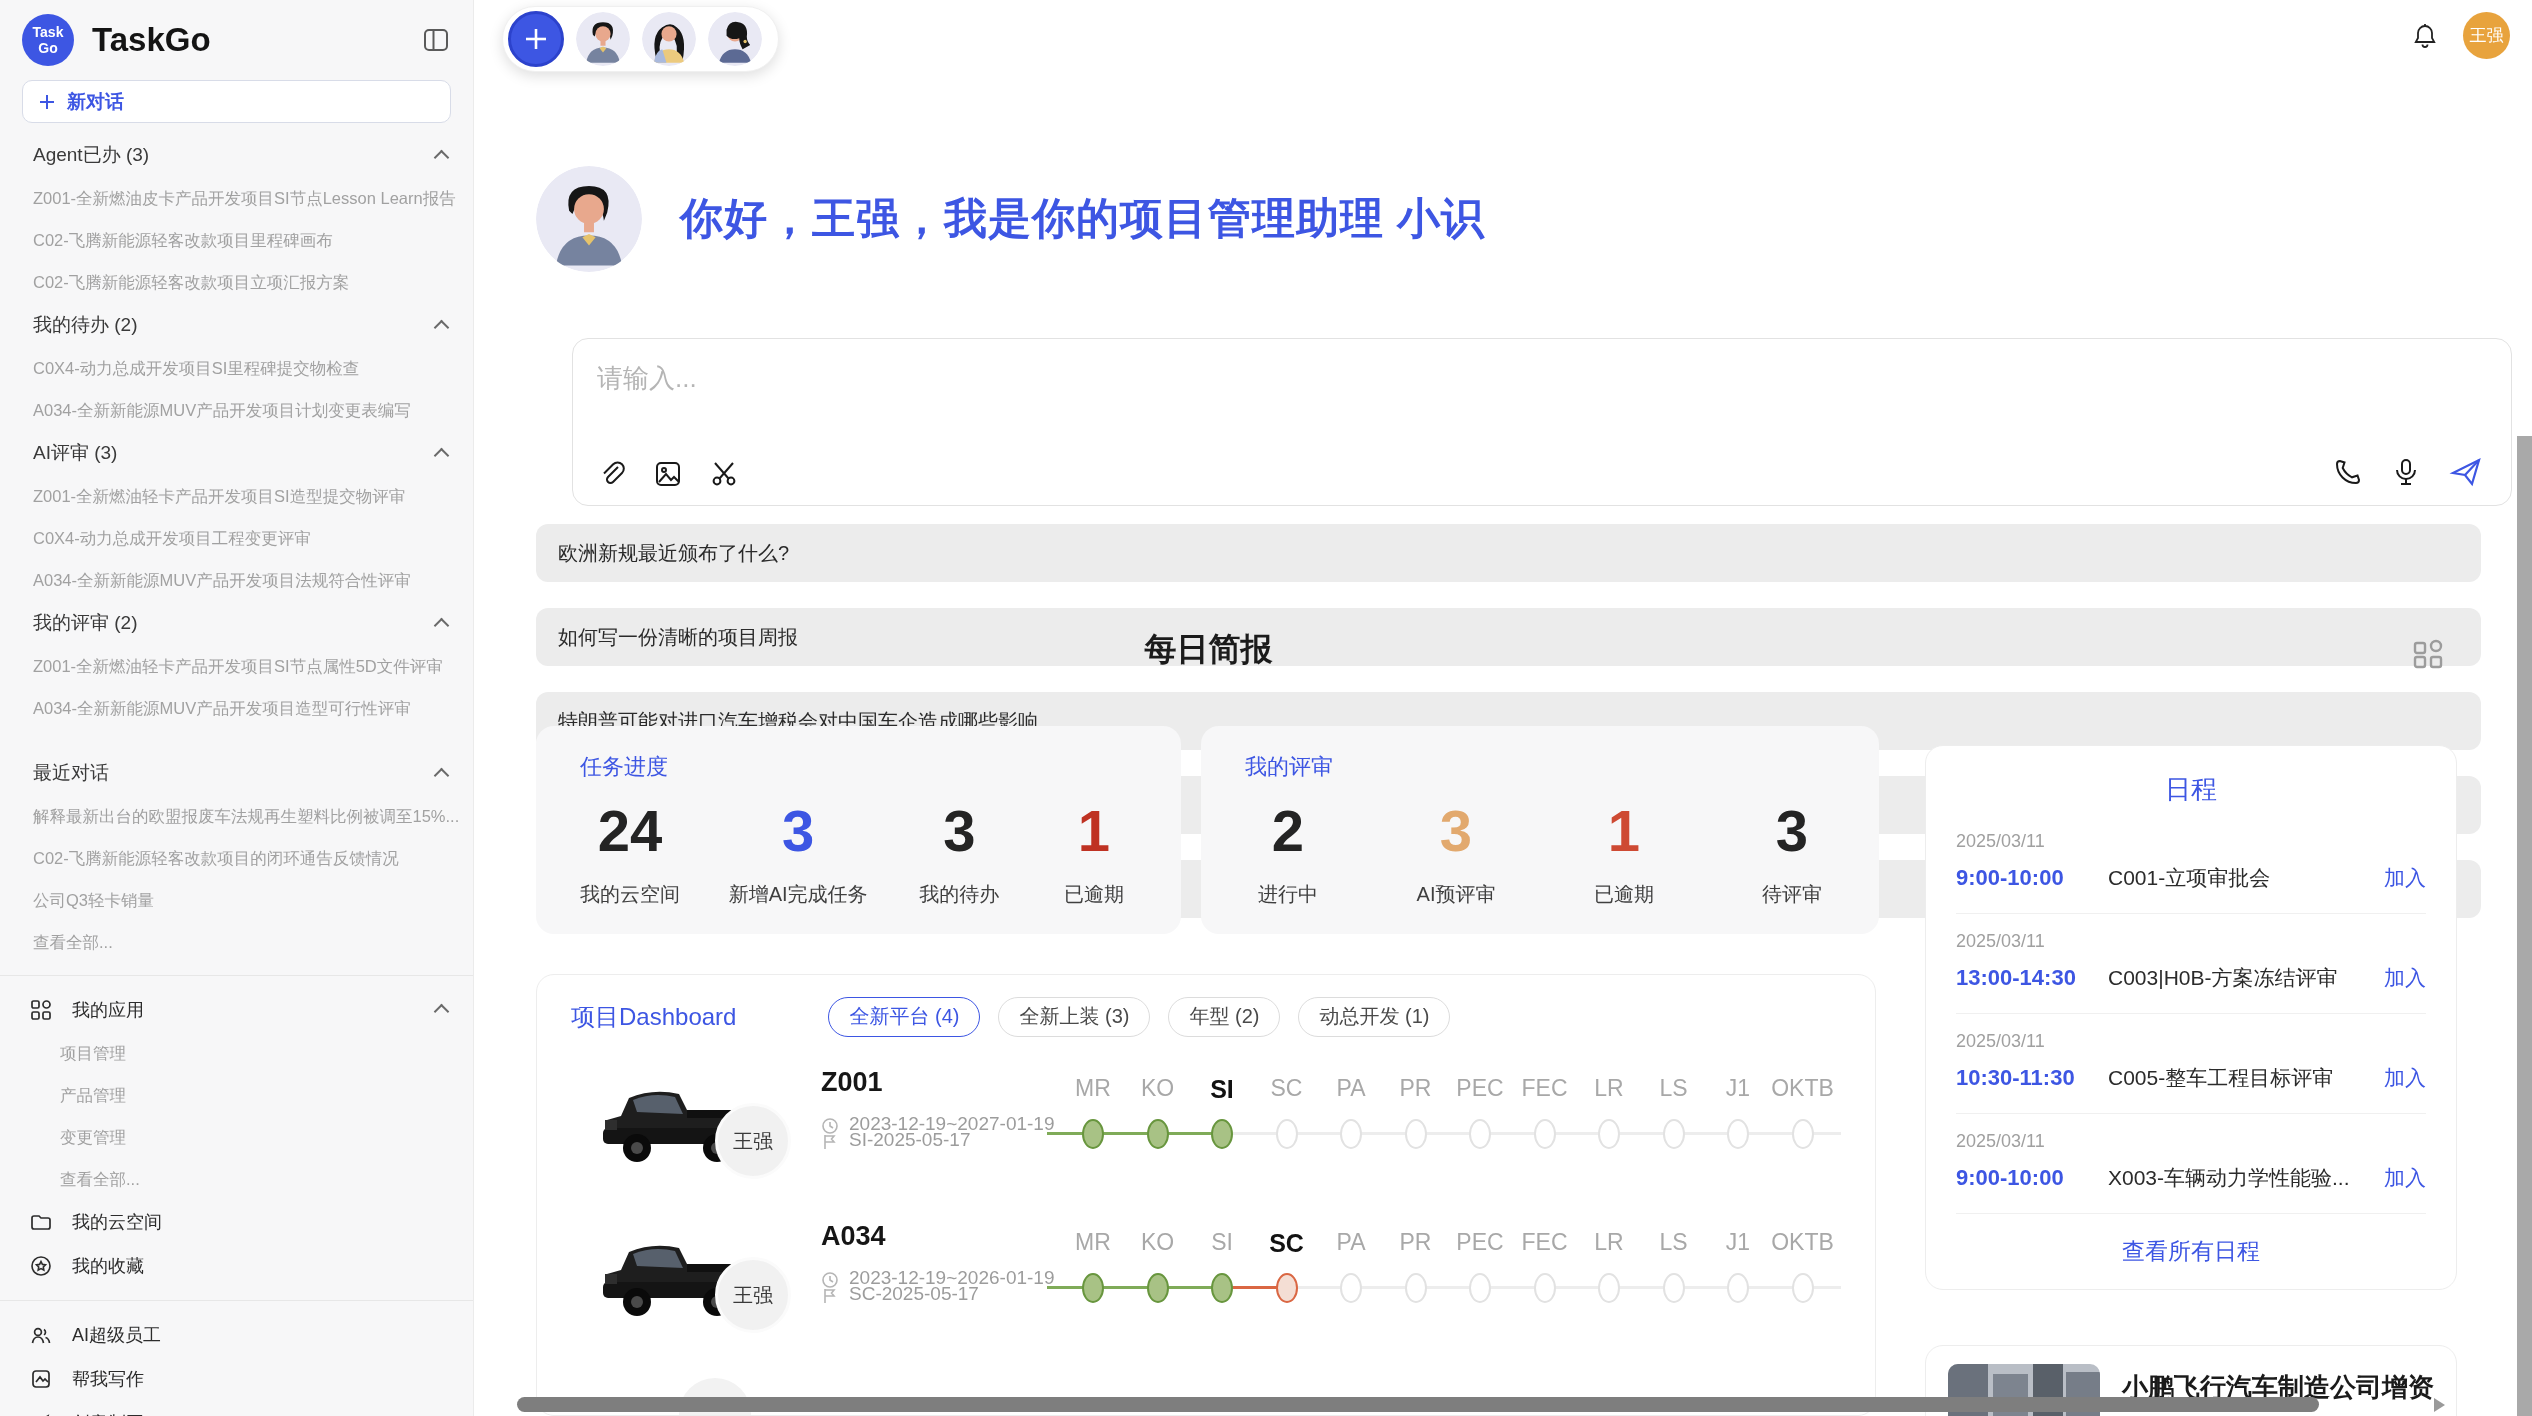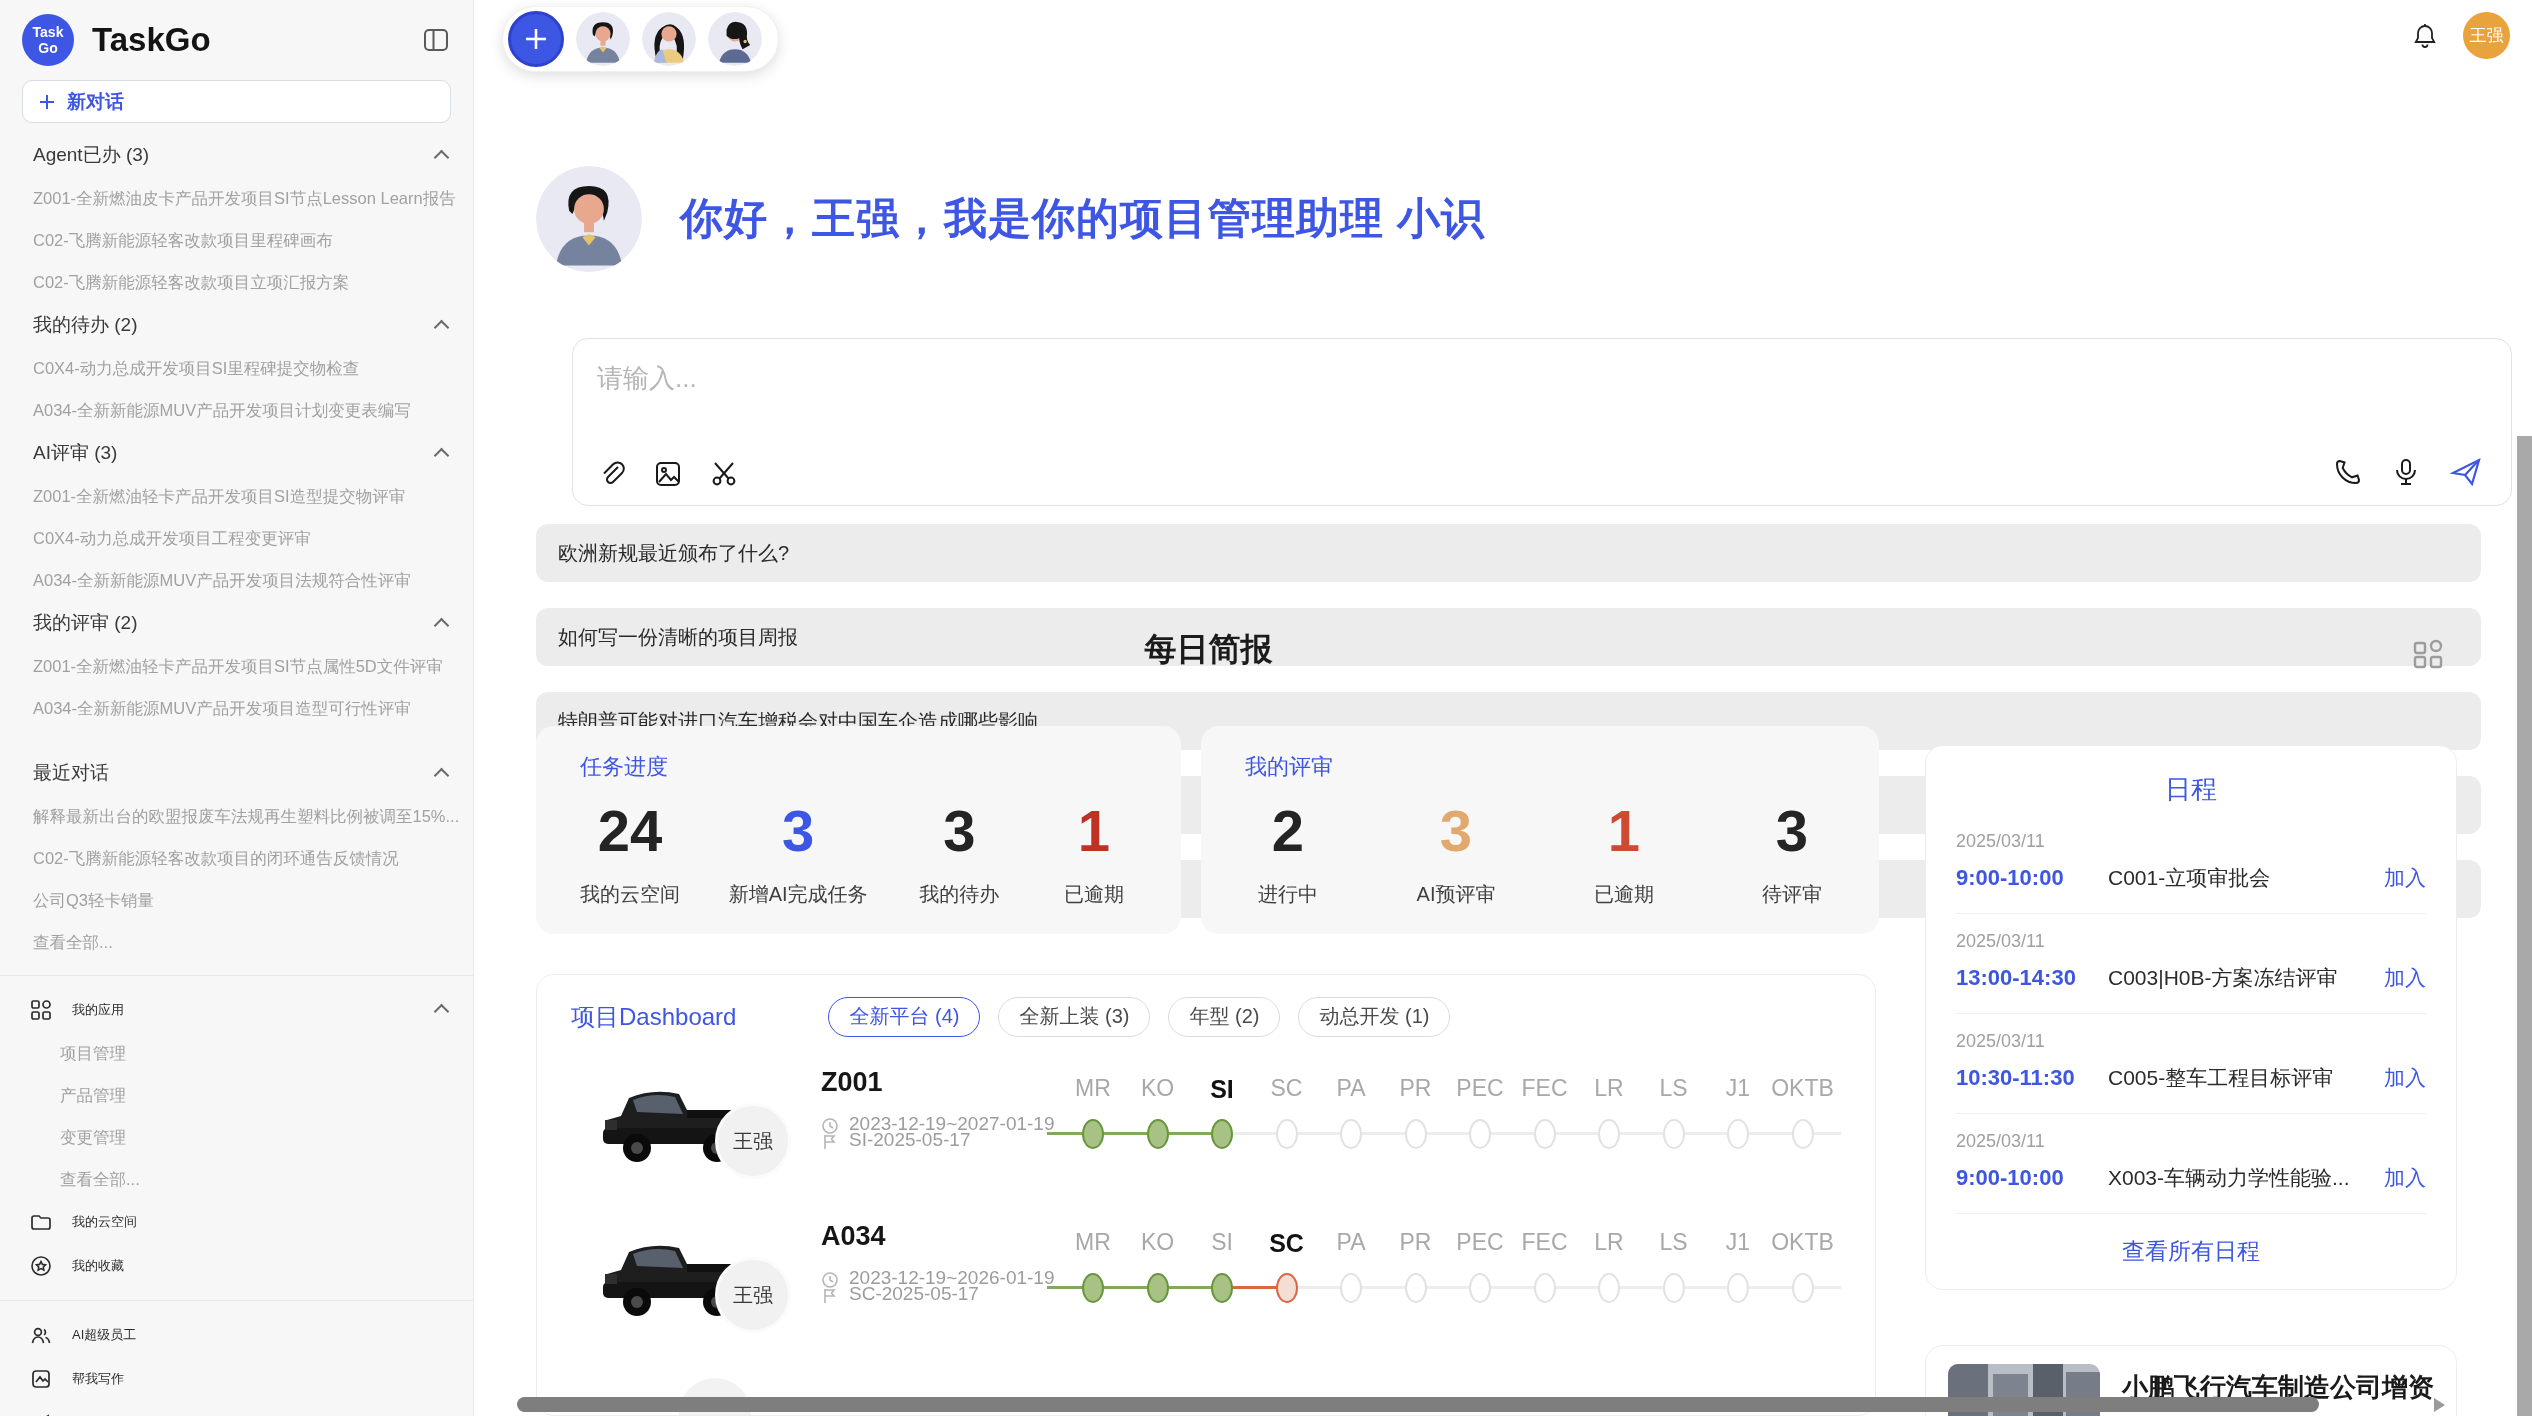--- a/index.html
+++ b/index.html
@@ -22,21 +22,21 @@
              color:#3D56E3; font-size:19px; font-weight:600; cursor:pointer; }
   .sb-sec { height:44px; display:flex; align-items:center; padding:0 26px 0 33px;
             color:#3a3a3a; font-size:19px; }
   .chev { width:11px; height:11px; border-left:2px solid #6a6a6a; border-top:2px solid #6a6a6a;
           transform:rotate(45deg); margin-left:auto; margin-top:4px; }
   .sb-item { height:42px; line-height:42px; padding:0 20px 0 33px; color:#a1a1a1; font-size:16.5px;
              white-space:nowrap; overflow:hidden; cursor:pointer; }
   .sb-item.indent { padding-left:60px; }
   .sb-divider { border-top:1px solid #e7e7e7; margin:12px 0; }
   .sb-nav { height:44px; display:flex; align-items:center; gap:20px; padding:0 26px 0 30px;
-            color:#2c2c2c; font-size:13px; cursor:pointer; }
+            color:#2c2c2c; font-size:18px; cursor:pointer; }
   .sb-nav .chev { margin-top:2px; }
   .sb-ico { width:22px; height:22px; flex:0 0 auto; }
 
   
   .main { position:absolute; left:474px; top:0; width:2058px; height:1416px; background:#fff; }
 
   .avatar-pill { position:absolute; left:28px; top:6px; height:66px; border-radius:40px;
                  background:#fff; border:1px solid #f0f0f0; box-shadow:0 4px 14px rgba(0,0,0,.13);
                  display:flex; align-items:center; gap:12px; padding:5px 16px 5px 5px; }
   .plus-circle { width:56px; height:56px; border-radius:50%; background:#3D56E3;

